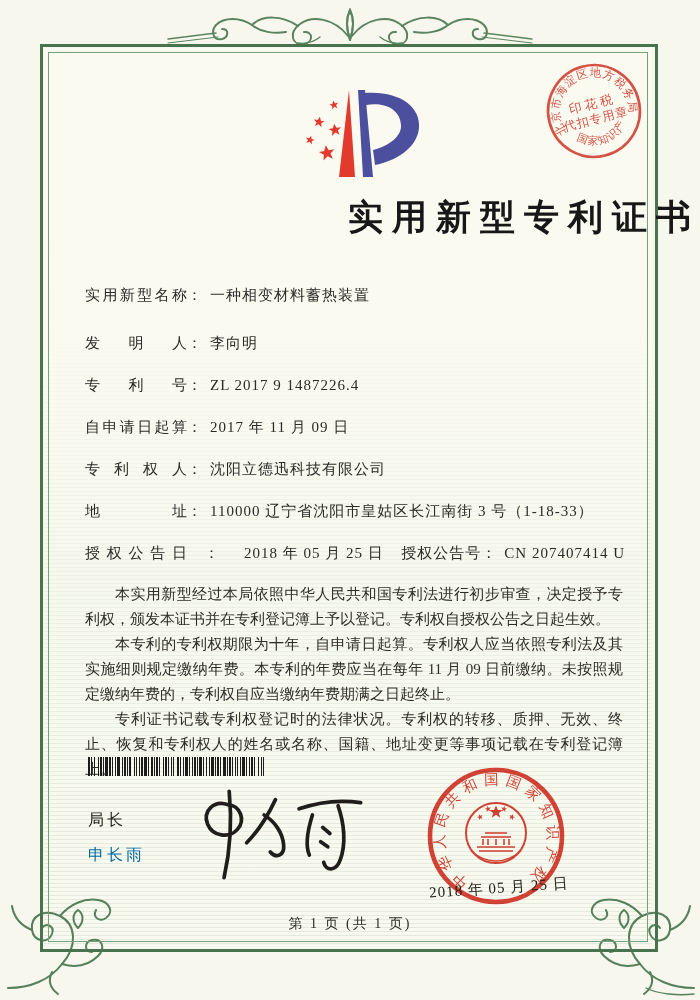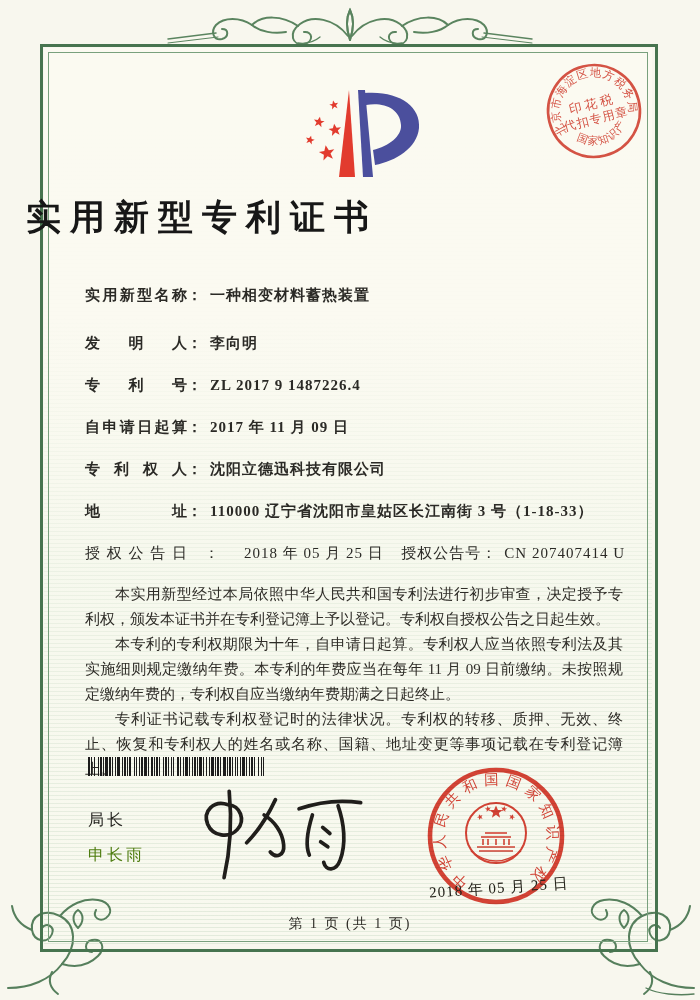--- a/index.html
+++ b/index.html
@@ -20,42 +20,42 @@
       #fbfaf1;
   }
   
   .frame{position:absolute;left:40px;top:44px;width:612px;height:902px;border:3px solid #47744f;}
   .frame-in{position:absolute;left:48px;top:52px;width:598px;height:888px;border:1px solid #79a07d;}
   .ornament{position:absolute;pointer-events:none;}
   
   .cert-no{position:absolute;left:75px;top:92px;font-size:15px;letter-spacing:3px;color:#2a2822;}
   .logo{position:absolute;left:277px;top:84px;width:150px;height:110px;}
   .tax-stamp{position:absolute;left:543px;top:60px;width:102px;height:102px;transform:rotate(-14deg);opacity:.93;mix-blend-mode:multiply;}
-  .title{position:absolute;left:0;right:0;top:194px;text-align:left;font-size:35px;font-weight:700;letter-spacing:9px;color:#171717;padding-left:26px;}
+  .title{position:absolute;left:0;right:0;top:194px;text-align:right;font-size:35px;font-weight:700;letter-spacing:9px;color:#171717;}
   
   .fields{position:absolute;left:85px;top:284px;width:540px;font-size:15px;color:#2b2a26;}
-  .field-row{display:flex;height:22px;line-height:22px;margin-bottom:20px;white-space:nowrap;font-weight:bold;}
+  .field-row{display:flex;height:22px;line-height:22px;margin-bottom:20px;white-space:nowrap;}
   .field-row.first{margin-bottom:26px;}
   .flabel{display:inline-block;width:102px;text-align:justify;text-align-last:justify;}
   .colon{display:inline-block;margin-right:8px;}
   .fvalue{letter-spacing:1px;}
   .grant-row{display:flex;height:22px;line-height:22px;white-space:nowrap;}
   .grant-left{width:335px;display:flex;gap:17px;}
   .grant-right{display:flex;}
   .grant-right .flabel2{letter-spacing:1px;}
   
   .body-text{position:absolute;left:85px;top:582px;width:538px;font-size:15px;line-height:25px;color:#2e2c27;text-align:justify;}
   .body-text p{margin:0;text-indent:2em;}
   
   .barcode{position:absolute;left:88px;top:757px;width:178px;height:19px;display:flex;overflow:hidden;}
   .barcode span{display:block;height:100%;flex:0 0 auto;}
   .barcode .bar{background:#1c1c1c;}
   
   .sig-title{position:absolute;left:88px;top:810px;font-size:16px;letter-spacing:3px;color:#23221e;}
-  .sig-name{position:absolute;left:88px;top:845px;font-size:16px;letter-spacing:3px;color:#4d7c0f;}
+  .sig-name{position:absolute;left:88px;top:845px;font-size:16px;letter-spacing:3px;color:#0369a1;}
   .sig-hand{position:absolute;left:183px;top:786px;width:190px;height:95px;}
   
   .seal{position:absolute;left:410px;top:750px;width:172px;height:172px;mix-blend-mode:multiply;opacity:.95;}
   .seal-date{position:absolute;left:429px;top:878px;width:160px;font-size:15px;letter-spacing:1px;color:#232119;transform:rotate(-4deg);white-space:nowrap;}
   
   .footer{position:absolute;left:0;right:0;top:915px;text-align:center;font-size:14px;letter-spacing:2px;color:#2e2c27;}
   svg text{font-family:"Liberation Serif","DejaVu Serif",serif;}
 </style>
 </head>
 <body>

